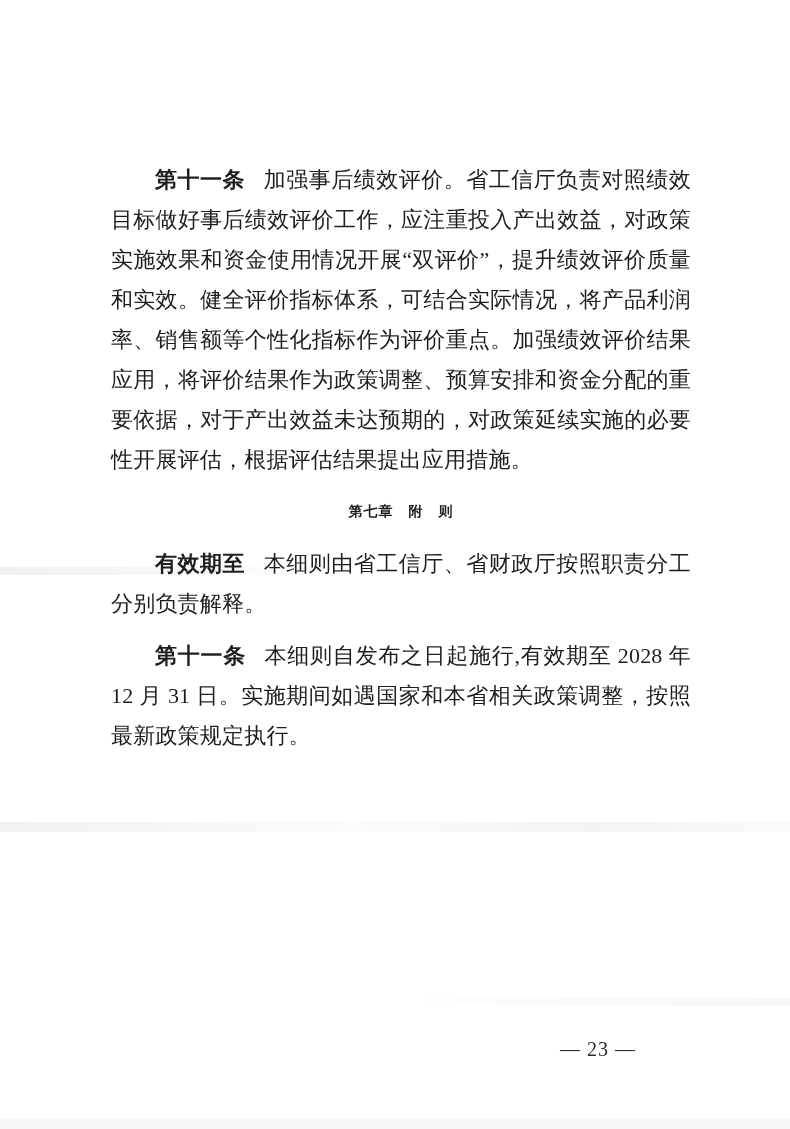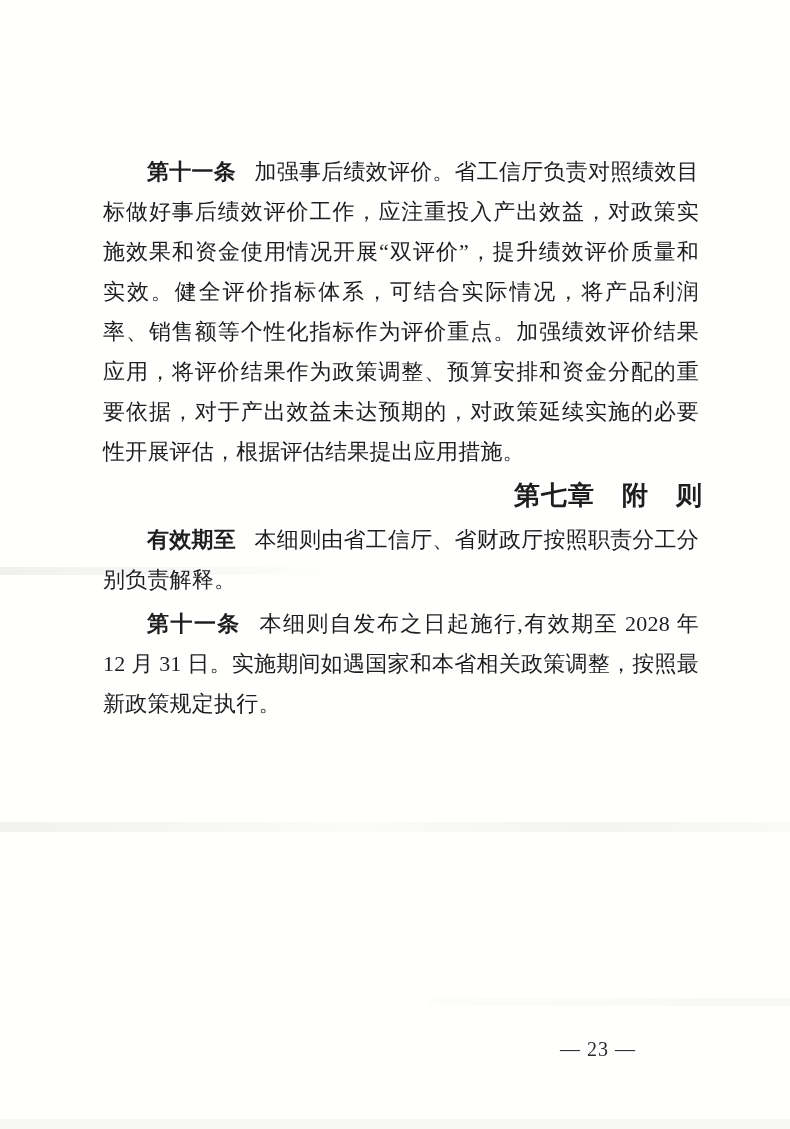--- a/index.html
+++ b/index.html
@@ -42,33 +42,33 @@
     left: 99px;
     top: 148px;
     width: 604px;
     font-size: 22px;
     line-height: 40px;
     text-align: justify;
     text-justify: inter-character;
     letter-spacing: 0.2px;
   }
   p.article {
-    margin: 4px;
+    margin: 12px;
     text-indent: 2em;
   }
   .term {
     font-weight: bold;
     margin-right: 0.85em;
   }
   h2.chapter {
     margin: 0;
-    font-size: 26px;
+    font-size: 14px;
     line-height: 40px;
     font-weight: bold;
-    text-align: right;
+    text-align: center;
     text-indent: 0;
     letter-spacing: 1px;
   }
   .page-number {
     position: absolute;
     top: 1038px;
     left: 560px;
     width: 150px;
     font-size: 20px;
     letter-spacing: 1px;

